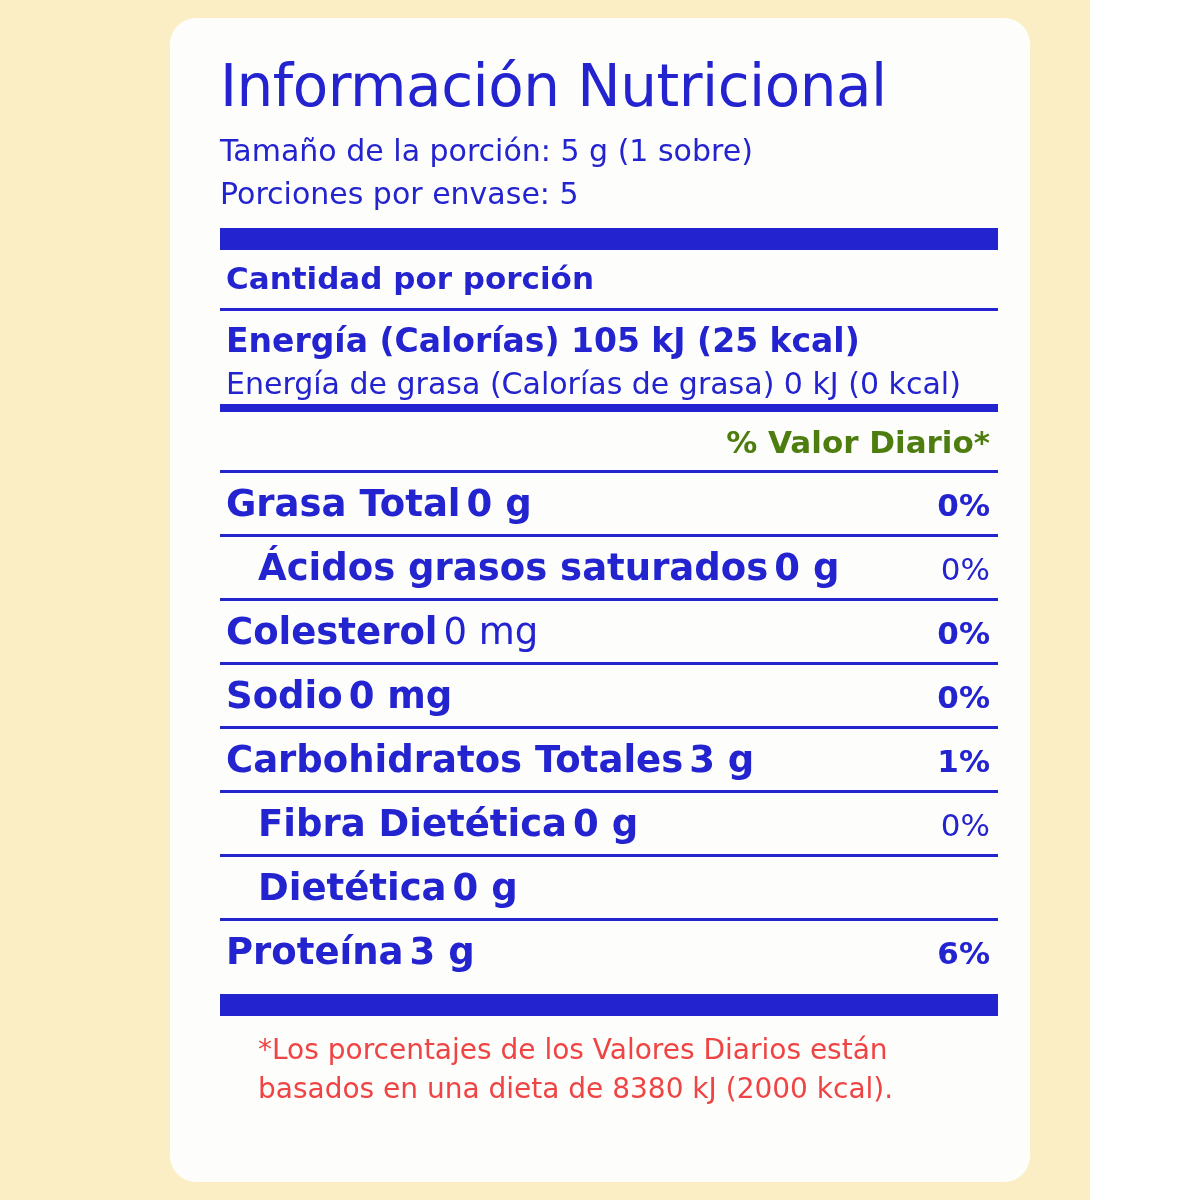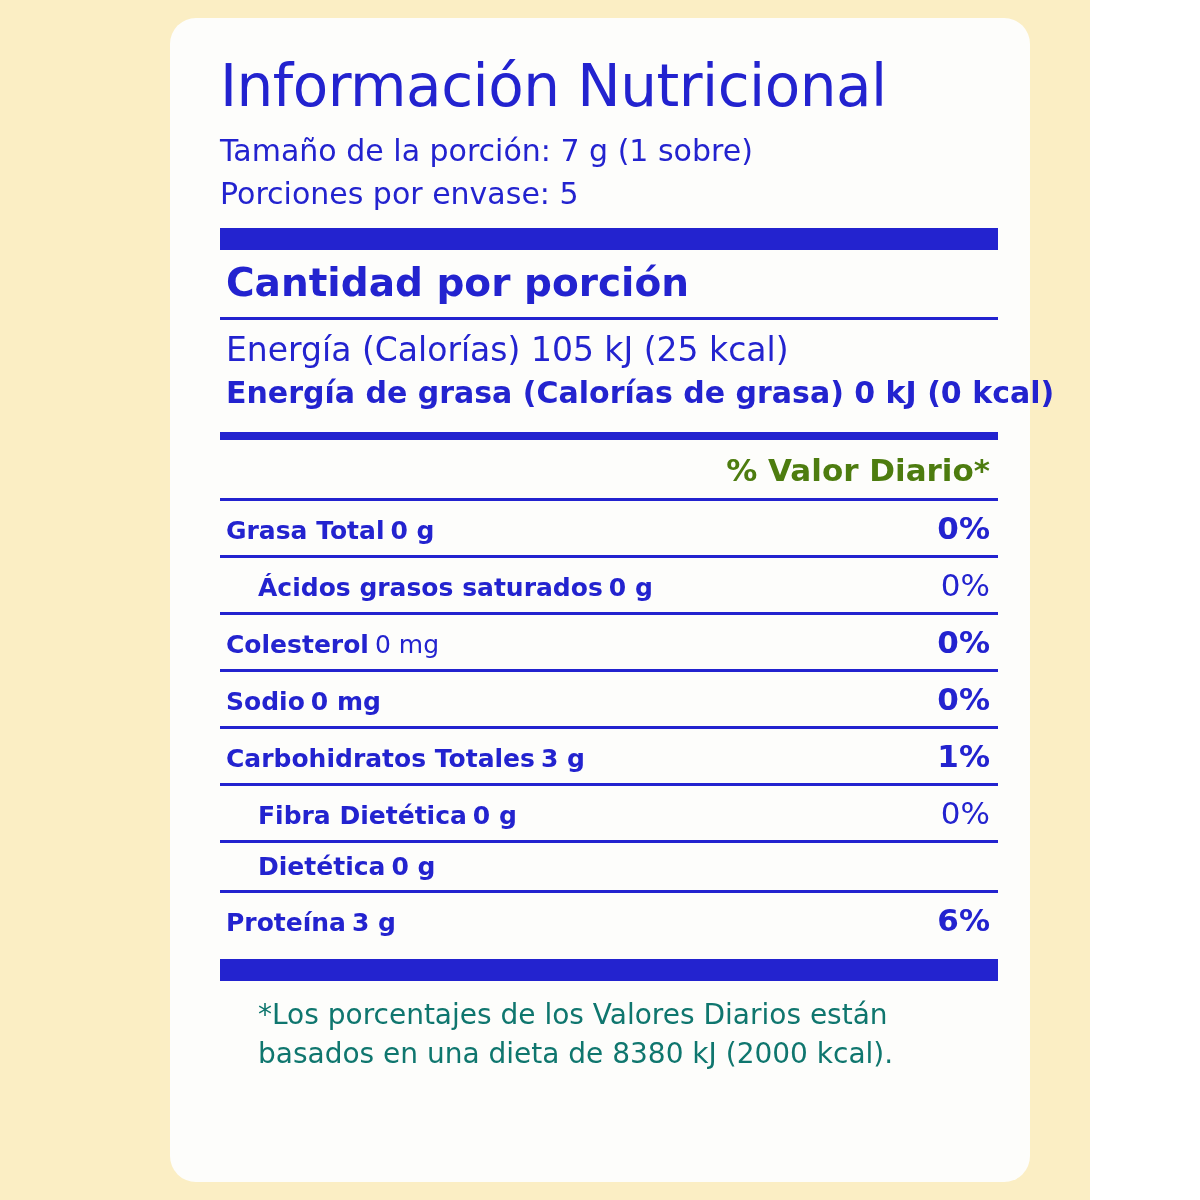--- a/index.html
+++ b/index.html
@@ -80,39 +80,39 @@
     margin: 0;
   }
   .rule-thin {
     background: #2323cf;
     height: 3px;
     margin: 0;
   }
 
   .amount-per {
     color: #2323cf;
-    font-size: 39px;
+    font-size: 31px;
     font-weight: bold;
     padding: 10px 0 12px 6px;
     white-space: nowrap;
   }
 
   .energy-main {
     color: #2323cf;
     font-size: 33px;
-    font-weight: normal;
+    font-weight: bold;
     padding: 10px 0 4px 6px;
     white-space: nowrap;
   }
 
   .energy-sub {
     color: #2323cf;
     font-size: 30px;
-    font-weight: 700;
-    padding: 2px 0 22px 6px;
+    font-weight: 400;
+    padding: 2px 0 3px 6px;
     white-space: nowrap;
   }
 
   .dv-header {
     color: #4d7c0f;
     font-size: 31px;
     font-weight: bold;
     text-align: right;
     padding: 12px 8px 10px 0;
     white-space: nowrap;
@@ -120,21 +120,21 @@
 
   
   .nrow {
     display: flex;
     align-items: baseline;
     justify-content: space-between;
     color: #2323cf;
     padding: 9px 8px 9px 6px;
   }
   .nrow .nlabel {
-    font-size: 25px;
+    font-size: 37px;
     white-space: nowrap;
   }
   .nrow .npct {
     font-size: 31px;
     white-space: nowrap;
   }
   .nrow.bold .nlabel,
   .nrow.bold .npct {
     font-weight: bold;
   }
@@ -144,40 +144,40 @@
   }
   .nrow.indent .npct {
     font-weight: 400;
   }
 
   .nlabel .amt {
     padding-left: 6px;
   }
 
   .footnote {
-    color: #0f766e;
+    color: #ef4444;
     font-size: 28px;
     line-height: 1.4;
     padding: 14px 0 0 38px;
   }
   .footnote div { white-space: nowrap; }
 </style>
 </head>
 <body>
 
 <div id="page">
 
   <div class="outer-panel"></div>
 
   <div class="label-card">
     <div class="label-inner">
 
       <div class="title">Información Nutricional</div>
 
-      <div class="serving-line">Tamaño de la porción: 7 g (1 sobre)</div>
+      <div class="serving-line">Tamaño de la porción: 5 g (1 sobre)</div>
       <div class="serving-line">Porciones por envase: 5</div>
 
       <div class="rule-thick"></div>
 
       <div class="amount-per">Cantidad por porción</div>
 
       <div class="rule-thin"></div>
 
       <div class="energy-main">Energía (Calorías) 105 kJ (25 kcal)</div>
       <div class="energy-sub">Energía de grasa (Calorías de grasa) 0 kJ (0 kcal)</div>

